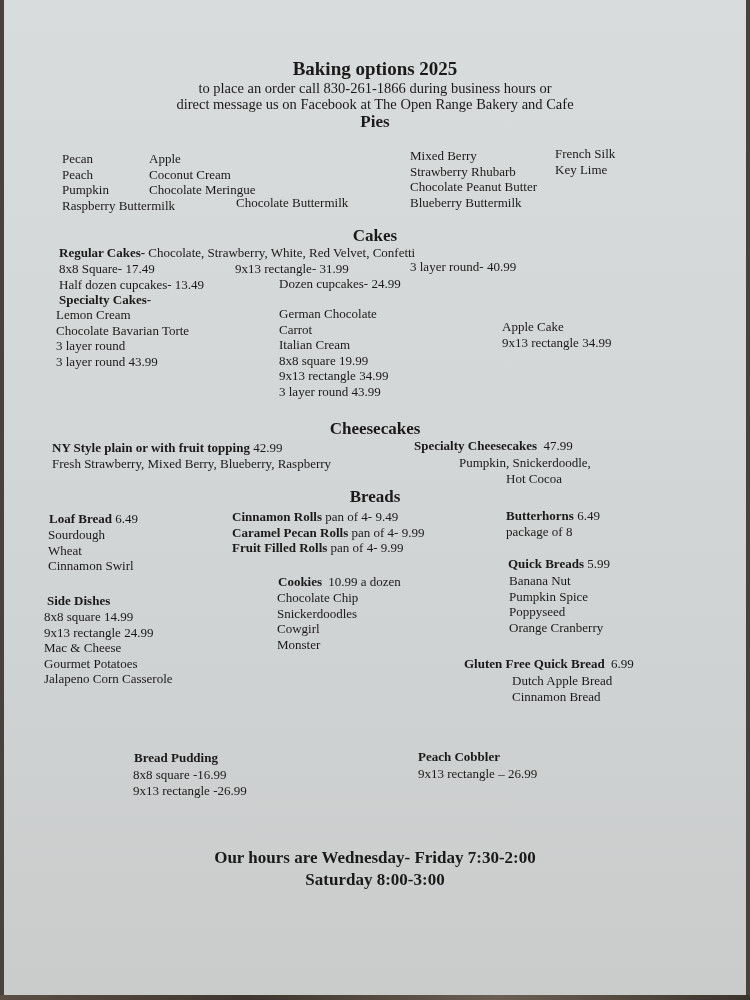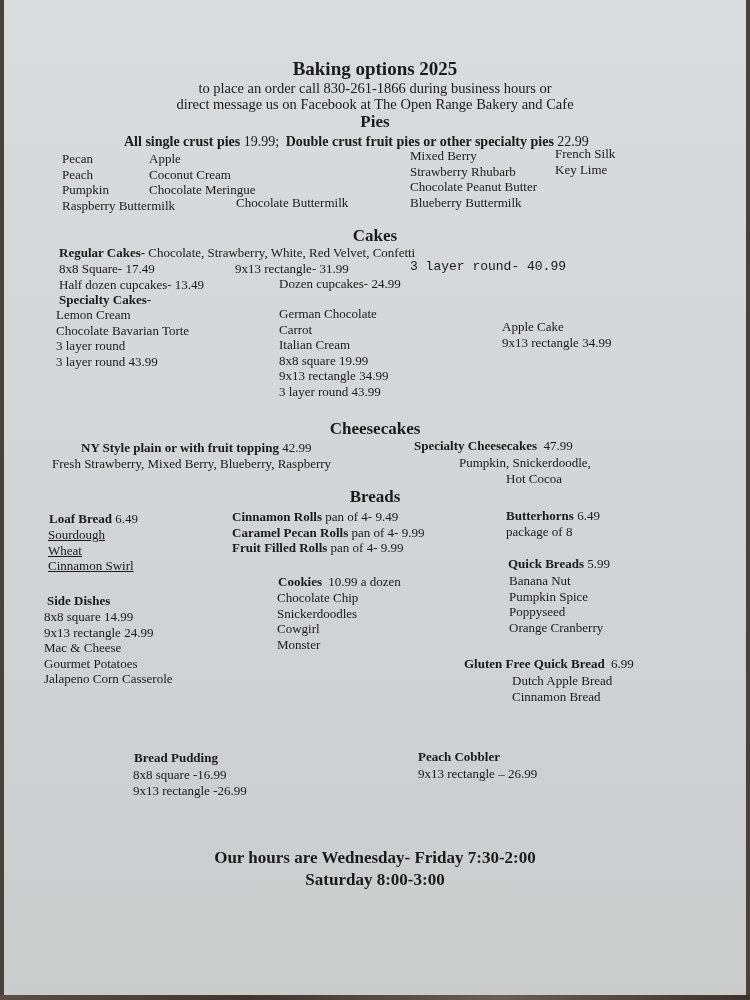--- a/index.html
+++ b/index.html
@@ -31,26 +31,20 @@
 </head>
 <body>
 
 <div class="paper">
 
   <div class="center title" style="top:58px;">Baking options 2025</div>
   <div class="center sub" style="top:80px;">to place an order call 830-261-1866 during business hours or</div>
   <div class="center sub" style="top:96px;">direct message us on Facebook at The Open Range Bakery and Cafe</div>
 
   <div class="center sec" style="top:112px;">Pies</div>
-  <div class="abs t" style="left:120px; top:134px; font-size:14px;">
-    <span class="b">All single crust pies</span>
-    <span>19.99;</span>
-    <span class="b" style="margin-left:3px;">Double crust fruit pies or other specialty pies</span>
-    <span>22.99</span>
-  </div>
   <div class="abs col" style="left:145px; top:151px;">
     <div>Apple</div>
     <div>Coconut Cream</div>
     <div>Chocolate Meringue</div>
   </div>
   <div class="abs col" style="left:58px; top:151px;">
     <div>Pecan</div>
     <div>Peach</div>
     <div>Pumpkin</div>
     <div>Raspberry Buttermilk</div>
@@ -67,21 +61,21 @@
     <div>Key Lime</div>
   </div>
 
   <div class="center sec" style="top:226px;">Cakes</div>
   <div class="abs t" style="left:55px; top:245px;">
     <span class="b">Regular Cakes-</span>
     <span>Chocolate, Strawberry, White, Red Velvet, Confetti</span>
   </div>
   <div class="abs t" style="left:55px; top:261px;">8x8 Square- 17.49</div>
   <div class="abs t" style="left:231px; top:261px;">9x13 rectangle- 31.99</div>
-  <div class="abs t" style="left:406px; top:259px;font-family:Liberation Mono, monospace;">3 layer round- 40.99</div>
+  <div class="abs t" style="left:406px; top:259px;">3 layer round- 40.99</div>
   <div class="abs t" style="left:55px; top:277px;">Half dozen cupcakes- 13.49</div>
   <div class="abs t" style="left:275px; top:276px;">Dozen cupcakes- 24.99</div>
   <div class="abs t b" style="left:55px; top:292px;">Specialty Cakes-</div>
   <div class="abs col" style="left:52px; top:307px;">
     <div>Lemon Cream</div>
     <div>Chocolate Bavarian Torte</div>
     <div>3 layer round</div>
     <div>3 layer round 43.99</div>
   </div>
   <div class="abs col" style="left:275px; top:306px;">
@@ -91,39 +85,39 @@
     <div>8x8 square 19.99</div>
     <div>9x13 rectangle 34.99</div>
     <div>3 layer round 43.99</div>
   </div>
   <div class="abs col" style="left:498px; top:319px;">
     <div>Apple Cake</div>
     <div>9x13 rectangle 34.99</div>
   </div>
 
   <div class="center sec" style="top:419px;">Cheesecakes</div>
-  <div class="abs t" style="left:48px; top:440px;margin-left:29px;">
+  <div class="abs t" style="left:48px; top:440px;">
     <span class="b">NY Style plain or with fruit topping</span>
     <span>42.99</span>
   </div>
   <div class="abs t" style="left:48px; top:456px;">Fresh Strawberry, Mixed Berry, Blueberry, Raspberry</div>
   <div class="abs t" style="left:410px; top:438px;">
     <span class="b">Specialty Cheesecakes</span>
     <span style="margin-left:3px;">47.99</span>
   </div>
   <div class="abs t" style="left:455px; top:455px;">Pumpkin, Snickerdoodle,</div>
   <div class="abs t" style="left:502px; top:471px;">Hot Cocoa</div>
 
   <div class="center sec" style="top:487px;">Breads</div>
 
   <div class="abs t" style="left:45px; top:511px;">
     <span class="b">Loaf Bread</span>
     <span>6.49</span>
   </div>
-  <div class="abs col" style="left:44px; top:527px;text-decoration:underline;">
+  <div class="abs col" style="left:44px; top:527px;">
     <div>Sourdough</div>
     <div>Wheat</div>
     <div>Cinnamon Swirl</div>
   </div>
 
   <div class="abs col" style="left:228px; top:509px;">
     <div><span class="b">Cinnamon Rolls</span> <span>pan of 4- 9.49</span></div>
     <div><span class="b">Caramel Pecan Rolls</span> <span>pan of 4- 9.99</span></div>
     <div><span class="b">Fruit Filled Rolls</span> <span>pan of 4- 9.99</span></div>
   </div>

